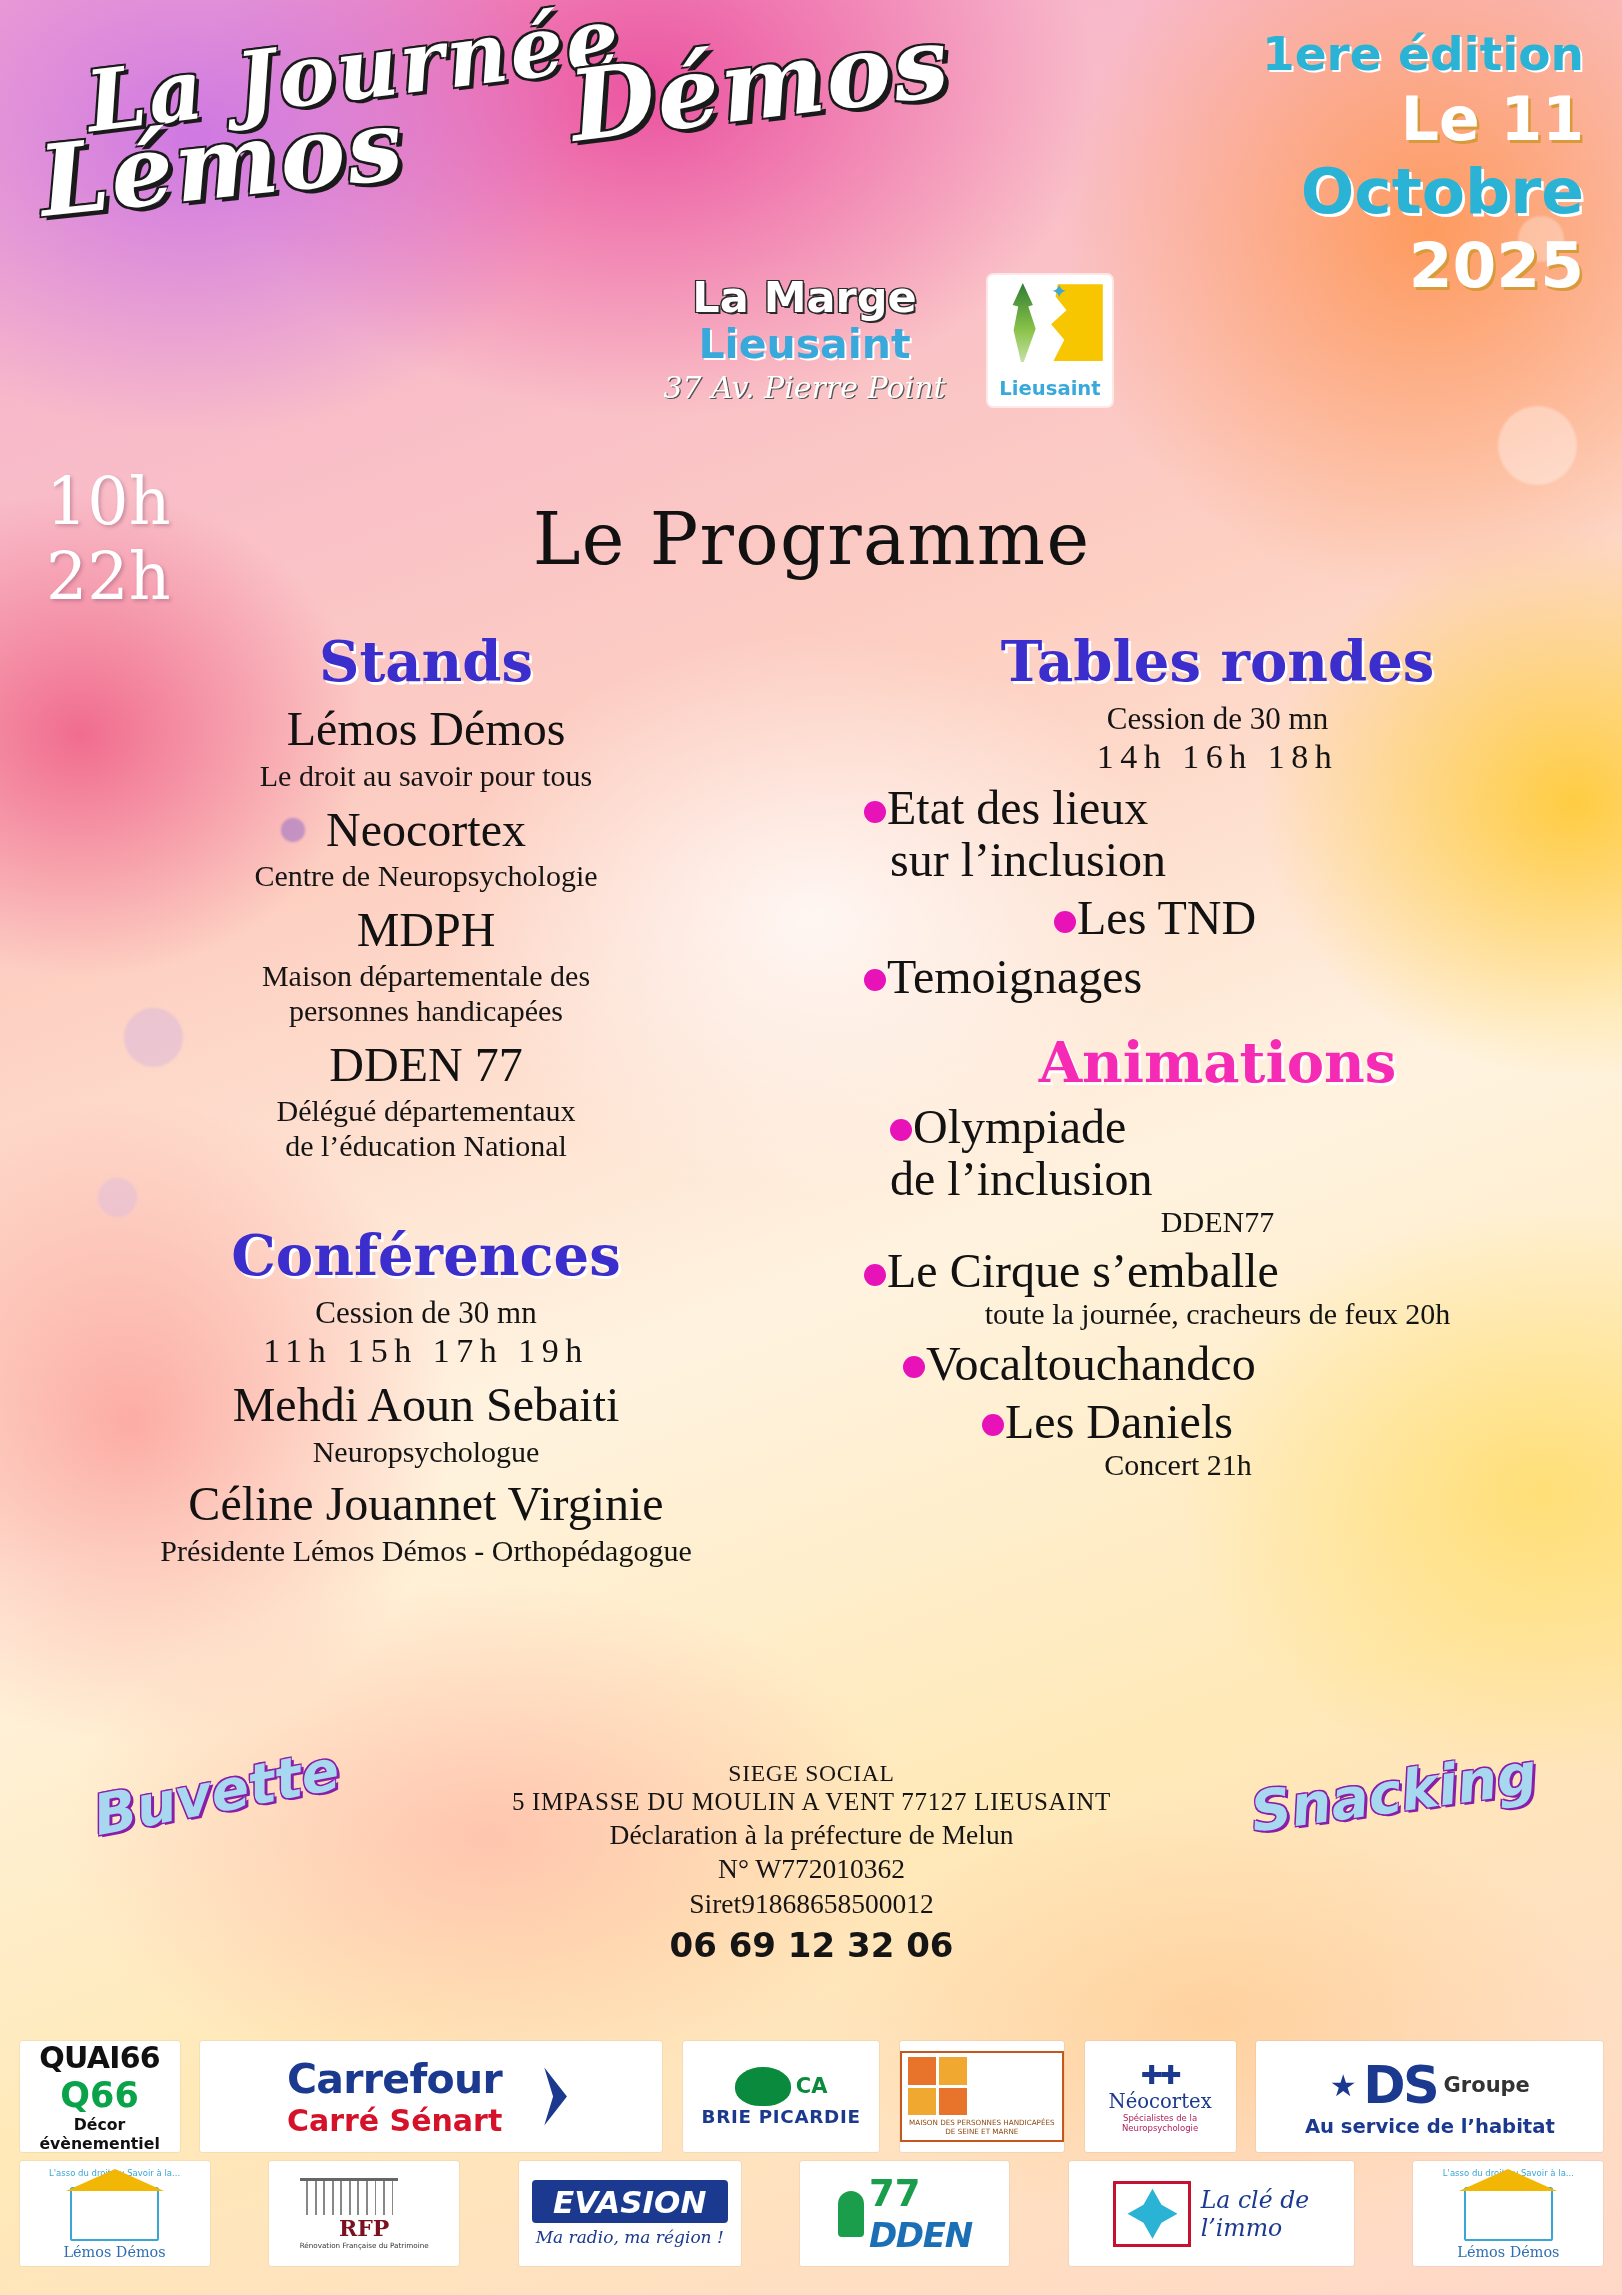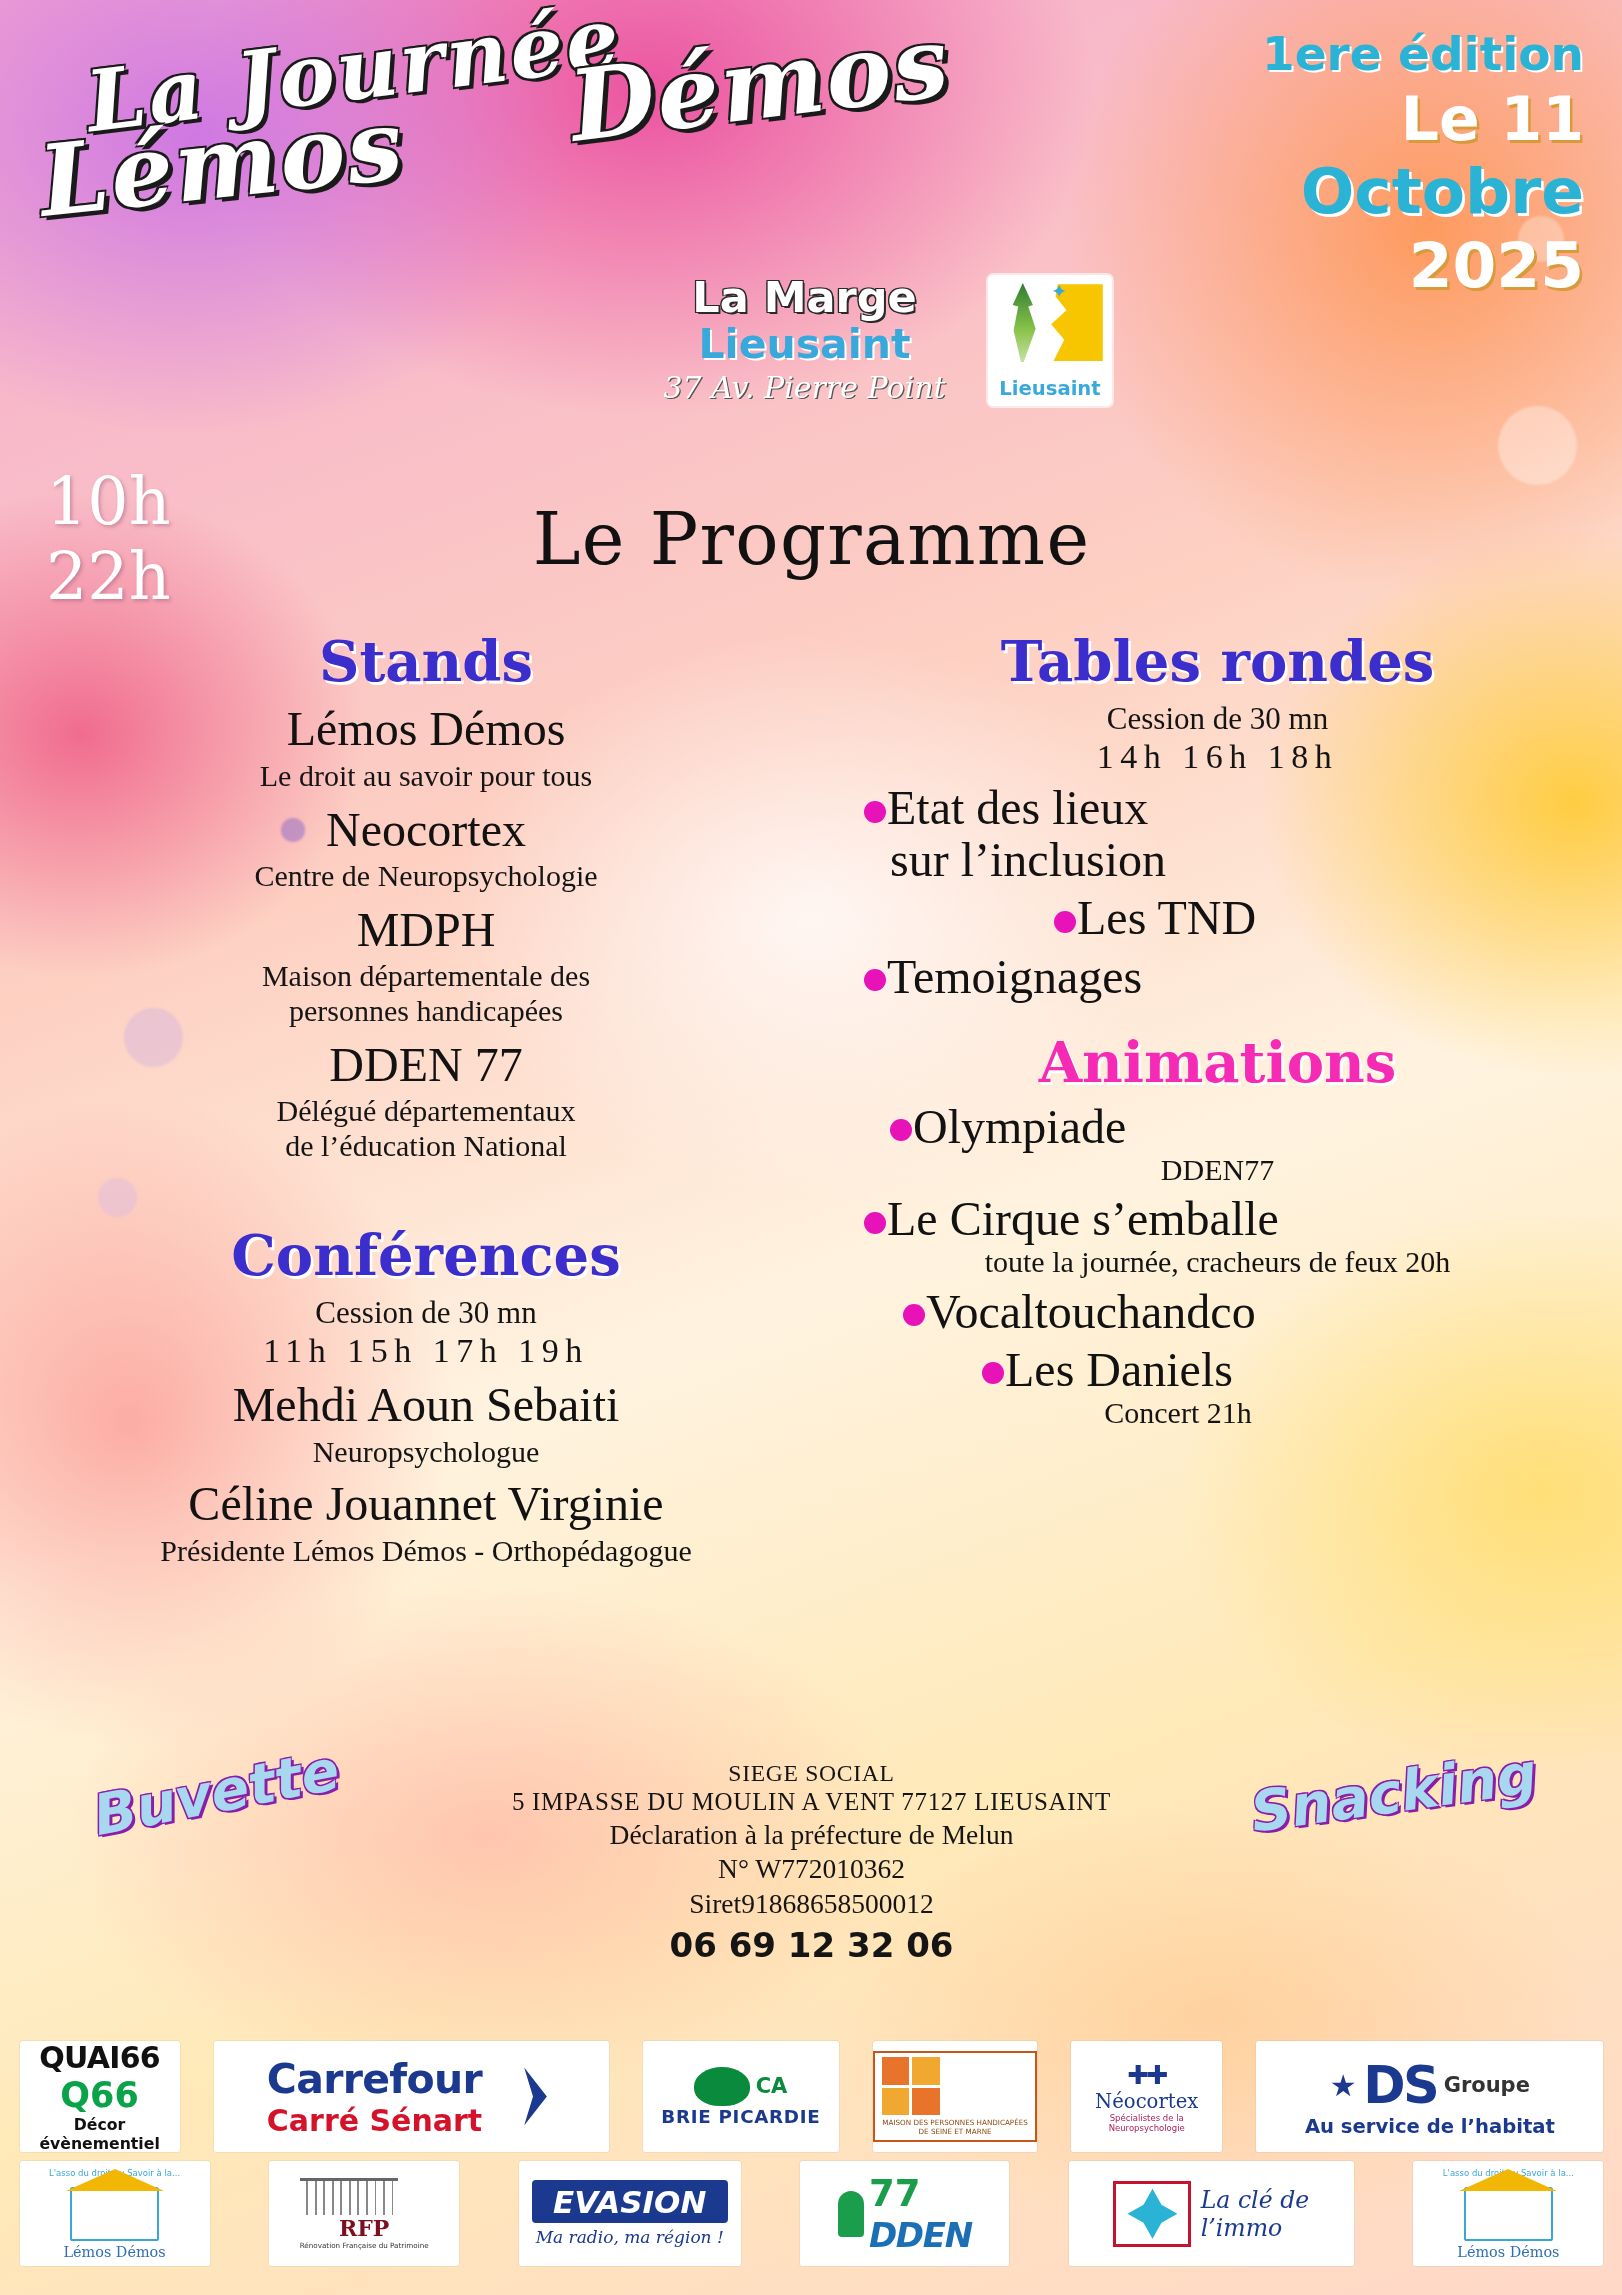--- a/index.html
+++ b/index.html
@@ -363,21 +363,21 @@
     align-items: center;
     justify-content: center;
     text-align: center;
     overflow: hidden;
     position: relative;
   }
   .r1 .sponsor { height: 111px; }
   .r2 .sponsor { height: 105px; }
 
   .sp-quai { width: 160px; flex: 0 0 auto; }
-  .sp-carrefour { width: 395px; flex: 0 0 auto; }
+  .sp-carrefour { width: 462px; flex: 0 0 auto; }
   .sp-ca { width: 196px; flex: 0 0 auto; }
   .sp-mdph { width: 164px; flex: 0 0 auto; }
   .sp-neo { width: 151px; flex: 0 0 auto; }
   .sp-ds { width: 347px; flex: 0 0 auto; }
 
   .sp-ld1 { width: 190px; flex: 0 0 auto; }
   .sp-rfp { width: 190px; flex: 0 0 auto; }
   .sp-evasion { width: 222px; flex: 0 0 auto; }
   .sp-dden { width: 209px; flex: 0 0 auto; }
   .sp-cle { width: 285px; flex: 0 0 auto; }
@@ -559,20 +559,21 @@
       <div class="dot"></div>
       <div class="bullet-text">Temoignages</div>
     </div>
 
     <div class="sec-head pink" style="text-align:center;margin-top:26px;">Animations</div>
 
     <div class="bullet-row" style="margin-left:26px;">
       <div class="dot"></div>
       <div class="bullet-text">Olympiade</div>
     </div>
+    <div class="bullet-cont">de l’inclusion</div>
     <div class="note-right">DDEN77</div>
 
     <div class="bullet-row">
       <div class="dot"></div>
       <div class="bullet-text">Le Cirque s’emballe</div>
     </div>
     <div class="note-right">toute la journée, cracheurs de feux 20h</div>
 
     <div class="bullet-row" style="margin-left:39px;">
       <div class="dot"></div>

